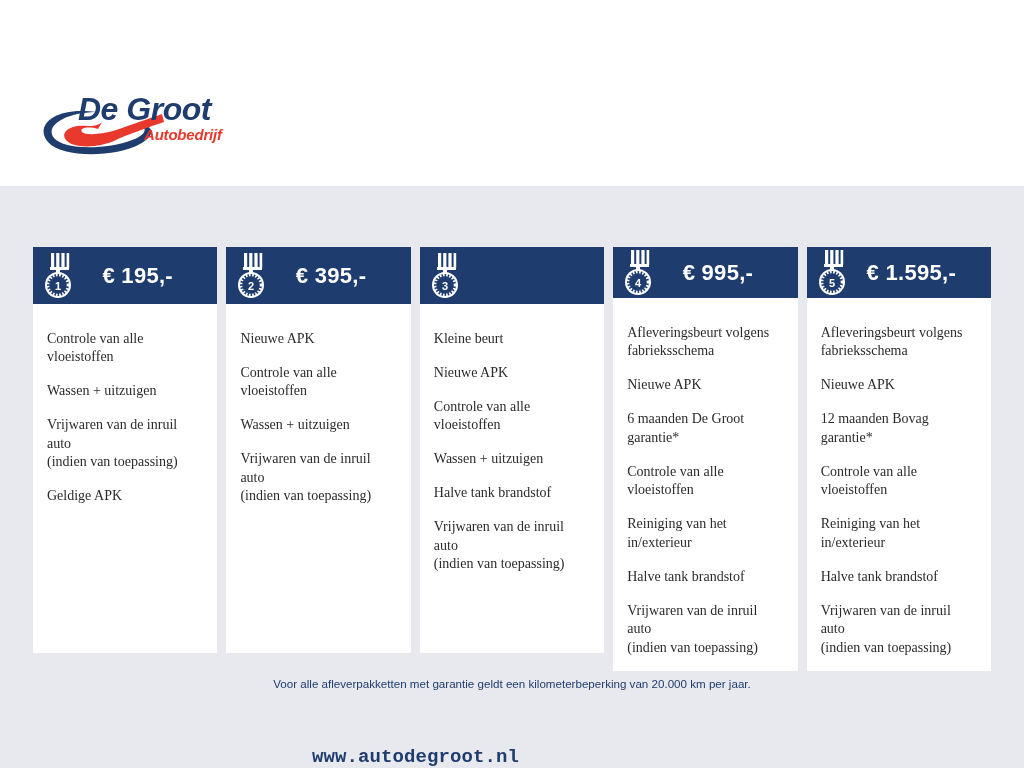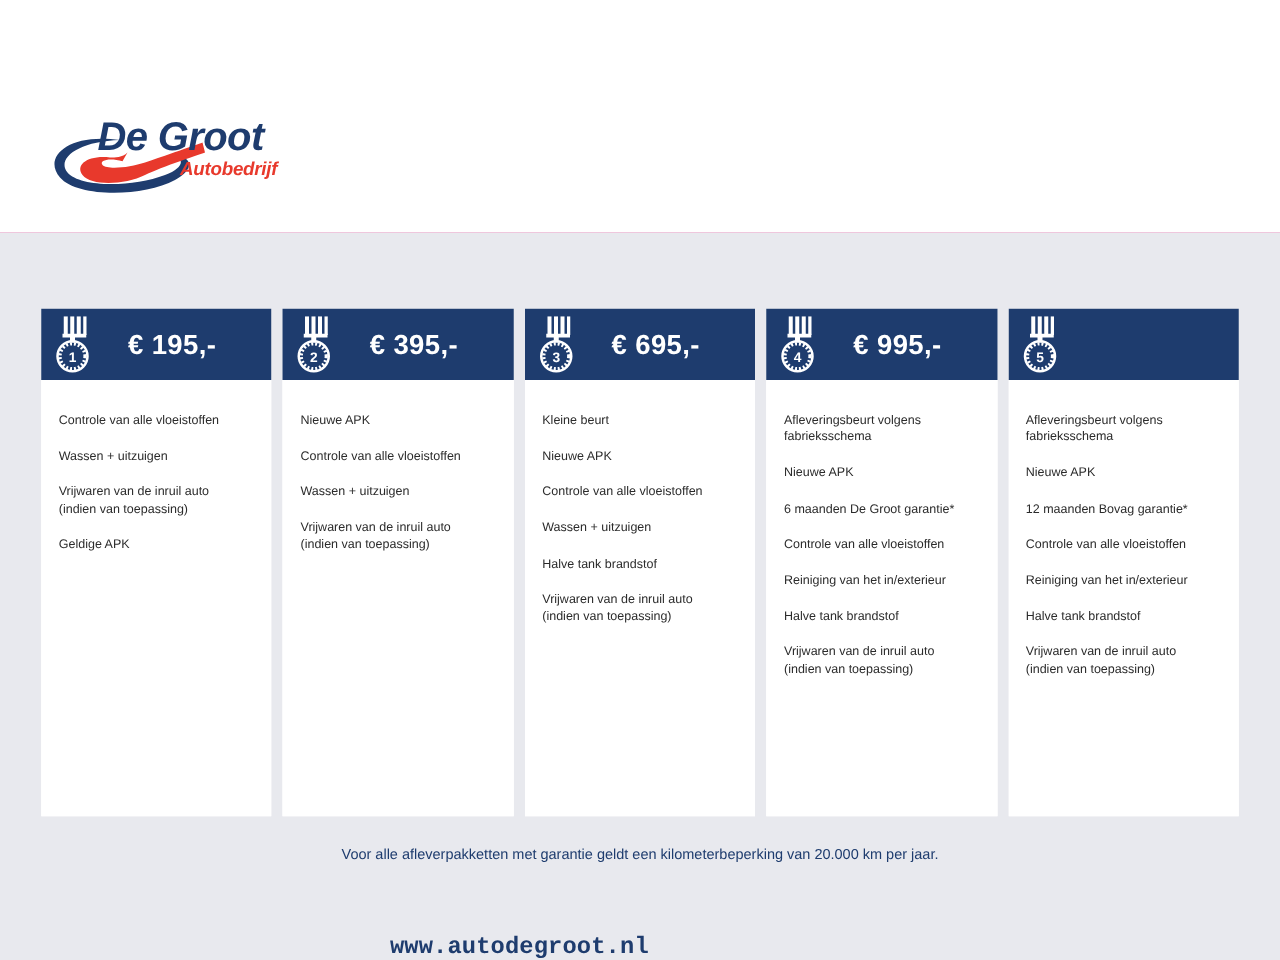--- a/index.html
+++ b/index.html
@@ -107,25 +107,25 @@
     font-family: "Liberation Sans", sans-serif;
   }
 
   .card-body {
     flex: 1 1 auto;
     background: #ffffff;
     padding: 26px 14px 14px 14px;
   }
 
   .feature {
-    font-size: 10px;
+    font-size: 14px;
     line-height: 1.32;
     color: #2b2b2b;
     margin-bottom: 15.5px;
-    font-family: Liberation Sans, sans-serif;
+    font-family: Liberation Serif, serif;
     white-space: pre-line;
   }
   .feature:last-child { margin-bottom: 0; }
 
   
   .footer-note {
     position: absolute;
     left: 0;
     top: 638px;
     width: 1024px;
@@ -242,21 +242,20 @@
               <rect x="19.4" y="0" width="3.2" height="15"></rect>
               <rect x="24.6" y="0" width="2.6" height="15"></rect>
               <rect x="8" y="14" width="19" height="3"></rect>
               <rect x="14" y="16" width="4" height="5"></rect>
             </g>
             <circle cx="16" cy="32" r="12" fill="none" stroke="#ffffff" stroke-width="2"></circle>
             <circle cx="16" cy="32" r="10" fill="none" stroke="#ffffff" stroke-width="2.6" stroke-dasharray="1.6 1.6"></circle>
             <text x="16" y="36.5" text-anchor="middle" font-family="'Liberation Sans', sans-serif" font-size="11" font-weight="bold" fill="#ffffff">3</text>
           </svg>
         </div>
-        <div class="price">€ 695,-</div>
       </div>
       <div class="card-body">
         <div class="feature">Kleine beurt</div>
         <div class="feature">Nieuwe APK</div>
         <div class="feature">Controle van alle vloeistoffen</div>
         <div class="feature">Wassen + uitzuigen</div>
         <div class="feature">Halve tank brandstof</div>
         <div class="feature">Vrijwaren van de inruil auto
 (indien van toepassing)</div>
       </div>
@@ -304,20 +303,21 @@
               <rect x="19.4" y="0" width="3.2" height="15"></rect>
               <rect x="24.6" y="0" width="2.6" height="15"></rect>
               <rect x="8" y="14" width="19" height="3"></rect>
               <rect x="14" y="16" width="4" height="5"></rect>
             </g>
             <circle cx="16" cy="32" r="12" fill="none" stroke="#ffffff" stroke-width="2"></circle>
             <circle cx="16" cy="32" r="10" fill="none" stroke="#ffffff" stroke-width="2.6" stroke-dasharray="1.6 1.6"></circle>
             <text x="16" y="36.5" text-anchor="middle" font-family="'Liberation Sans', sans-serif" font-size="11" font-weight="bold" fill="#ffffff">5</text>
           </svg>
         </div>
+        <div class="price">€ 1.595,-</div>
       </div>
       <div class="card-body">
         <div class="feature">Afleveringsbeurt volgens
 fabrieksschema</div>
         <div class="feature">Nieuwe APK</div>
         <div class="feature">12 maanden Bovag garantie*</div>
         <div class="feature">Controle van alle vloeistoffen</div>
         <div class="feature">Reiniging van het in/exterieur</div>
         <div class="feature">Halve tank brandstof</div>
         <div class="feature">Vrijwaren van de inruil auto

